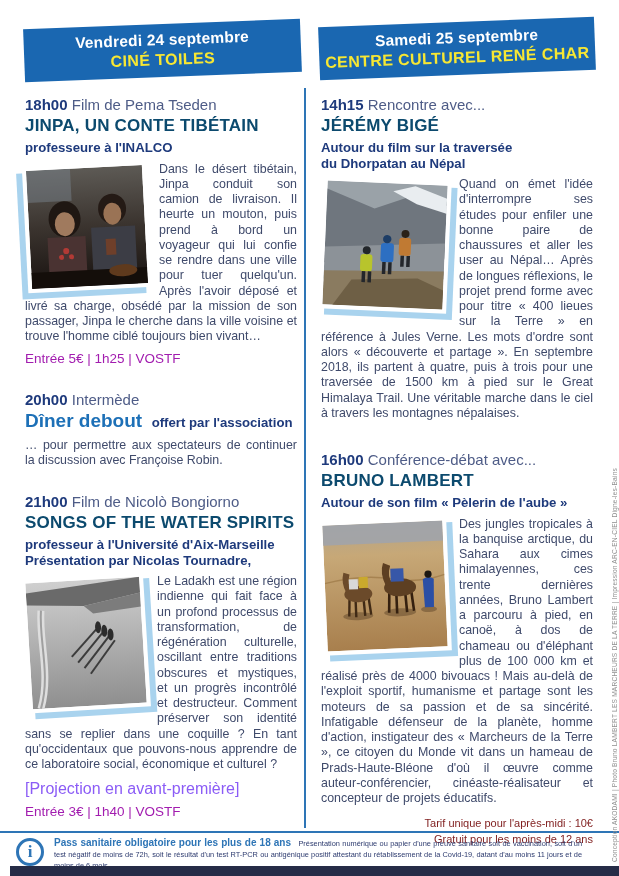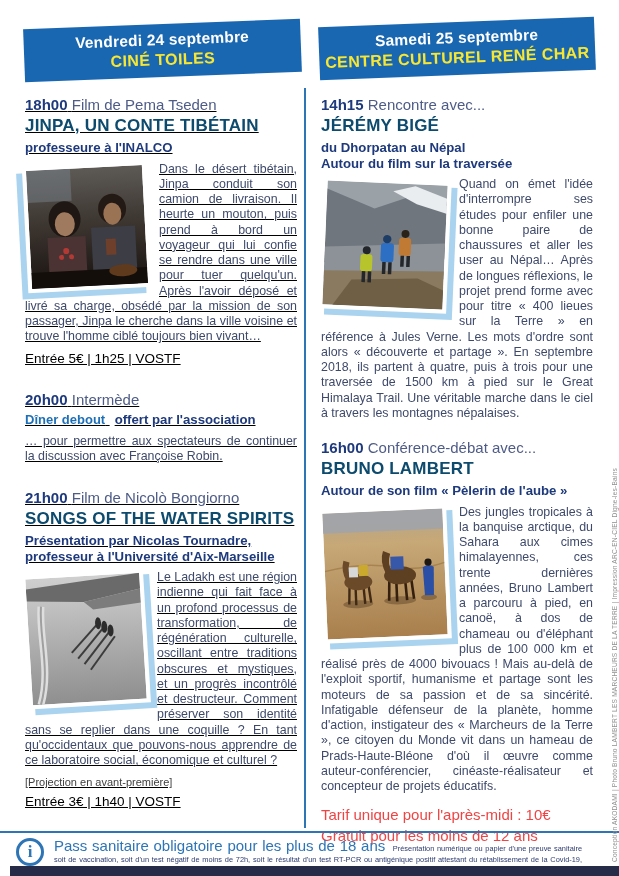--- a/index.html
+++ b/index.html
@@ -10,53 +10,53 @@
   .banner{position:absolute;background:#1a67b1;text-align:center;transform:rotate(-2.2deg);
           padding:7px 4px 8px;box-sizing:border-box;}
   .banner-left{left:24px;top:24px;width:277px;}
   .banner-right{left:319px;top:22px;width:276px;}
   .banner-date{font-weight:bold;font-size:15.5px;color:#ffffff;letter-spacing:0.2px;}
   .banner-venue{font-weight:bold;font-size:16px;color:#f7e733;letter-spacing:0.4px;margin-top:2px;}
 
   
   .divider{position:absolute;left:304px;top:88px;width:2px;height:740px;background:#2e75b6;}
   .col{position:absolute;top:96px;width:272px;}
-  .col-left{left:25px;text-decoration:underline;}
+  .col-left{left:25px;}
   .col-right{left:321px;}
 
   .time-line{font-size:15px;color:#4e5c87;}
   .time{font-weight:bold;color:#1e3a7c;}
   .event-title{margin:3px 0 4px;font-size:17px;font-weight:bold;color:#0c4a6e;letter-spacing:0.2px;}
   .presenter{font-size:13.2px;font-weight:bold;color:#1e3a7c;line-height:1.18;}
   .body-text{font-size:12.4px;color:#3f4a6b;text-align:justify;line-height:1.23;margin-top:6px;}
-  .price{color:#000000;font-size:13.5px;margin-top:6px;}
-  .premiere{color:#404040;font-size:11px;margin-top:8px;}
-  .tarif{color:#ef4444;font-size:15px;line-height:1.4;}
+  .price{color:#a21caf;font-size:13.5px;margin-top:6px;}
+  .premiere{color:#8b5cf6;font-size:16px;margin-top:8px;}
+  .tarif{text-align:right;color:#7f1d1d;font-size:11px;line-height:1.4;}
   .tarif-block{margin-top:10px;}
   .sect{margin-bottom:25px;}
   .dinner-line{margin:2px 0 4px;}
-  .dinner-title{font-size:13px;font-weight:bold;color:#1d70b7;}
+  .dinner-title{font-size:19px;font-weight:bold;color:#1d70b7;}
   .dinner-suffix{font-size:13.2px;font-weight:bold;color:#1e3a7c;margin-left:5px;text-align:center;}
 
   
   .photo-frame{float:left;background:#ffffff;padding:4px;margin:2px 10px 4px 0;}
   .photo-frame svg{display:block;}
   .rot-l{transform:rotate(-3deg);box-shadow:-6px 6px 0 #a9d3ee;}
   .rot-l2{transform:rotate(-3.5deg);box-shadow:6px 6px 0 #a9d3ee;}
   .rot-r{transform:rotate(2.5deg);box-shadow:6px 6px 0 #a9d3ee;}
   .rot-l3{transform:rotate(-2.5deg);box-shadow:6px 6px 0 #a9d3ee;}
 
   
   .footer-rule{position:absolute;left:0;top:831px;width:619px;height:2px;background:#2e75b6;}
   .footer{position:absolute;left:16px;top:838px;width:566px;display:flex;gap:10px;align-items:flex-start;}
   .info-icon{flex:0 0 auto;width:22px;height:22px;border-radius:50%;border:3px solid #2e75b6;
              color:#2e75b6;text-align:center;line-height:21px;font-size:17px;font-weight:bold;
              font-family:"Liberation Serif",serif;}
   .footer-p{margin:0;font-size:7.4px;color:#2c3a6e;line-height:1.5;text-align:justify;}
-  .footer-title{font-size:15px;font-weight:normal;color:#2e75b6;margin-right:5px;line-height:1;}
+  .footer-title{font-size:10px;font-weight:bold;color:#2e75b6;margin-right:5px;line-height:1;}
 
   .bottom-bar{position:absolute;left:10px;top:866px;width:609px;height:10px;background:#262c47;}
 
   .credits{position:absolute;right:1px;bottom:14px;writing-mode:vertical-rl;transform:rotate(180deg);
            font-size:6.6px;color:#8f8f8f;letter-spacing:0.2px;white-space:nowrap;}
 </style>
 </head>
 <body>
 
 <div class="page">
@@ -123,22 +123,22 @@
       </div>
       <div class="body-text">… pour permettre aux spectateurs de continuer la discussion avec Françoise Robin.</div>
     </section>
 
     <section class="sect">
       <div class="time-line">
         <span class="time">21h00</span>
         <span>Film de Nicolò Bongiorno</span>
       </div>
       <h2 class="event-title">SONGS OF THE WATER SPIRITS</h2>
+      <div class="presenter">professeur à l'Université d'Aix-Marseille</div>
       <div class="presenter">Présentation par Nicolas Tournadre,</div>
-      <div class="presenter">professeur à l'Université d'Aix-Marseille</div>
       <div class="body-text">
         <span class="photo-frame rot-l2">
           <svg width="114" height="126" viewBox="0 0 114 126" preserveAspectRatio="none">
             <defs>
                 <linearGradient id="gg" x1="0" y1="0" x2="0" y2="1">
               <stop offset="0" stop-color="#cfcfcf"></stop>
                   <stop offset="0.35" stop-color="#b9b9b9"></stop>
                   <stop offset="1" stop-color="#8f8f8f"></stop>
             </linearGradient>
               </defs>
@@ -160,28 +160,28 @@
         </span>
         <span>Le Ladakh est une région indienne qui fait face à un profond processus de transformation, de régénération culturelle, oscillant entre traditions obscures et mystiques, et un progrès incontrôlé et destructeur. Comment préserver son identité sans se replier dans une coquille ? En tant qu'occidentaux que pouvons-nous apprendre de ce laboratoire social, économique et culturel ?</span>
       </div>
       <div class="premiere">[Projection en avant-première]</div>
       <div class="price">Entrée 3€ | 1h40 | VOSTF</div>
     </section>
   </div>
 
   <div class="col col-right">
 
-    <section class="sect" style="margin-bottom:18px;">
+    <section class="sect" style="margin-bottom:30px;">
       <div class="time-line">
         <span class="time">14h15</span>
         <span>Rencontre avec...</span>
       </div>
       <h2 class="event-title">JÉRÉMY BIGÉ</h2>
+      <div class="presenter">Autour du film sur la traversée</div>
       <div class="presenter">du Dhorpatan au Népal</div>
-      <div class="presenter">Autour du film sur la traversée</div>
       <div class="body-text">
         <span class="photo-frame rot-r">
           <svg width="120" height="124" viewBox="0 0 120 124" preserveAspectRatio="none">
             <rect width="120" height="124" fill="#c9ccd0"></rect>
             <polygon points="0,0 120,0 120,20 0,38" fill="#9aa2a8"></polygon>
             <polygon points="0,8 48,26 90,10 120,28 120,74 0,82" fill="#6f767e"></polygon>
             <polygon points="66,8 88,2 120,13 120,28 90,20" fill="#e9edf0"></polygon>
             <polygon points="0,66 120,58 120,94 0,98" fill="#8c9298"></polygon>
             <polygon points="0,90 120,86 120,124 0,124" fill="#8a7b60"></polygon>
             <polygon points="28,98 94,94 120,105 120,124 10,124" fill="#6e5f45"></polygon>

